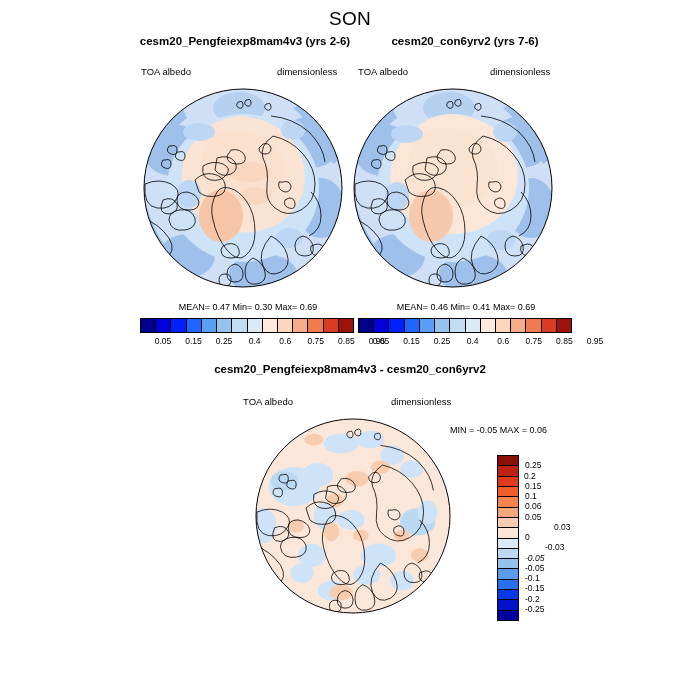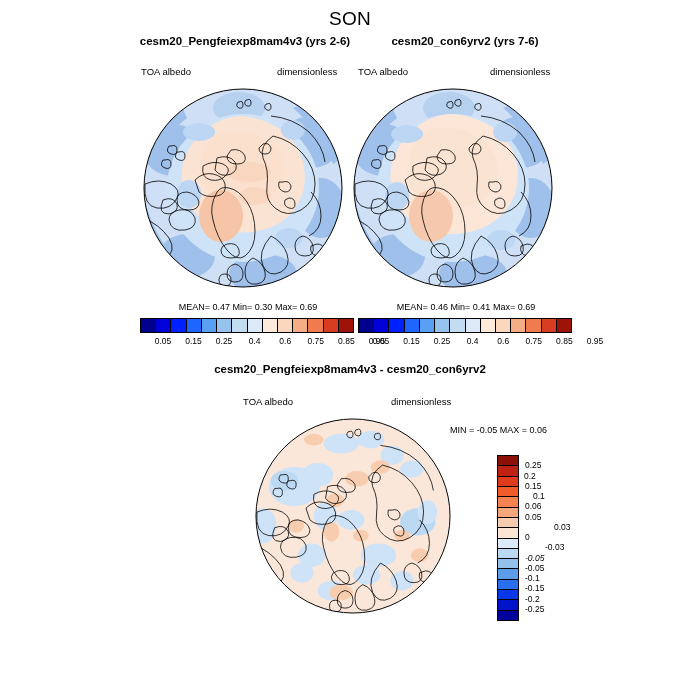--- a/index.html
+++ b/index.html
@@ -418,21 +418,21 @@
       <i style="background: rgb(92, 156, 232);"></i>
       <i style="background: rgb(42, 111, 240);"></i>
       <i style="background: rgb(10, 56, 232);"></i>
       <i style="background: rgb(0, 19, 200);"></i>
       <i style="background: rgb(0, 0, 156);"></i>
     </div>
   <div style="position:absolute; left:24px; top:0; height:164px; width:46px;" id="vticks-diff">
       <div class="vcbar-tick" style="top: 6.25%; left: 4px;">0.25</div>
       <div class="vcbar-tick" style="top: 12.5%; left: 3px;">0.2</div>
       <div class="vcbar-tick" style="top: 18.75%; left: 4px;">0.15</div>
-      <div class="vcbar-tick" style="top: 25%; left: 12px;">0.1</div>
+      <div class="vcbar-tick" style="top: 25%; left: 4px;">0.1</div>
       <div class="vcbar-tick" style="top: 31.25%; left: 4px;">0.06</div>
       <div class="vcbar-tick" style="top: 37.5%; left: 4px;">0.05</div>
       <div class="vcbar-tick" style="top: 43.75%; left: 4px; padding-left: 29px;">0.03</div>
       <div class="vcbar-tick" style="top: 50%; left: 4px;">0</div>
       <div class="vcbar-tick" style="top: 56.25%; left: 4px; margin-left: 20px;">-0.03</div>
       <div class="vcbar-tick" style="top: 62.5%; left: 4px; font-style: italic;">-0.05</div>
       <div class="vcbar-tick" style="top: 68.75%; left: 4px;">-0.05</div>
       <div class="vcbar-tick" style="top: 75%; left: 4px;">-0.1</div>
       <div class="vcbar-tick" style="top: 81.25%; left: 4px;">-0.15</div>
       <div class="vcbar-tick" style="top: 87.5%; left: 4px;">-0.2</div>

